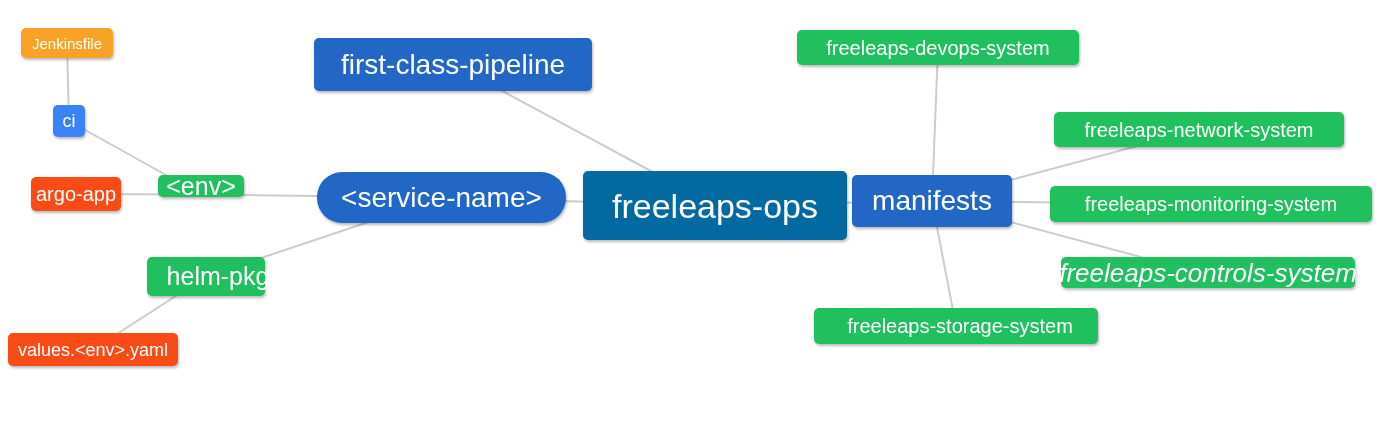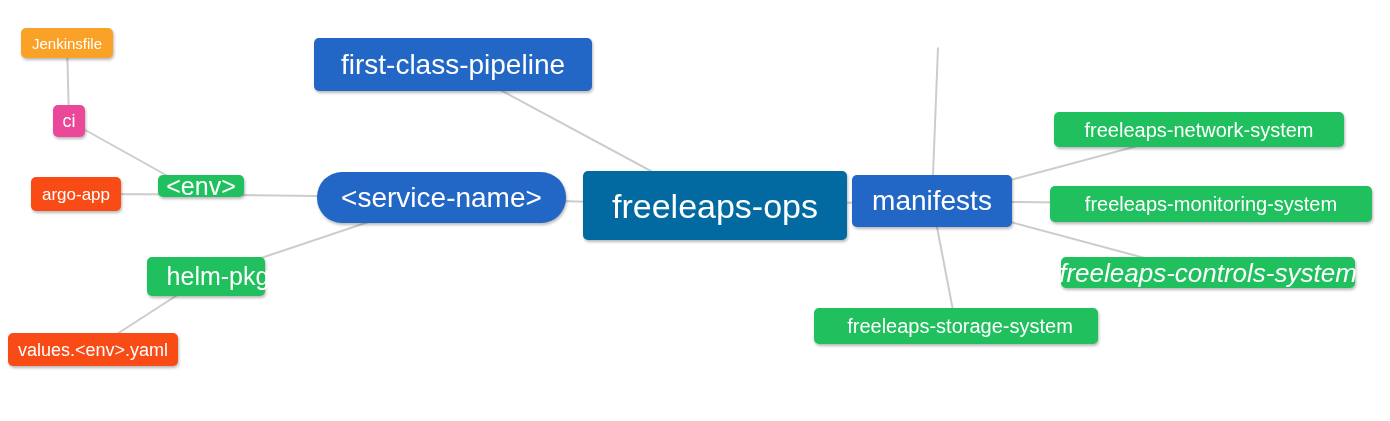--- a/index.html
+++ b/index.html
@@ -59,25 +59,25 @@
       <line x1="932" y1="201" x2="1199" y2="129.5" stroke="#CCCCCC" stroke-width="2"></line>
       <line x1="932" y1="201" x2="1211" y2="204" stroke="#CCCCCC" stroke-width="2"></line>
       <line x1="932" y1="201" x2="1208" y2="275" stroke="#CCCCCC" stroke-width="2"></line>
       <line x1="932" y1="201" x2="956" y2="326" stroke="#CCCCCC" stroke-width="2"></line>
     </svg>
 
   <div class="node" style="left: 21px; top: 28px; width: 92px; height: 30px; font-size: 15px; background: rgb(249, 162, 39); color: rgb(255, 255, 255);">
     <span class="label">Jenkinsfile</span>
   </div>
 
-  <div class="node" style="left: 53px; top: 105px; width: 32px; height: 32px; font-size: 18px; background: #ec4899; color: rgb(255, 255, 255);">
+  <div class="node" style="left: 53px; top: 105px; width: 32px; height: 32px; font-size: 18px; background: #3b82f6; color: rgb(255, 255, 255);">
     <span class="label">ci</span>
   </div>
 
-  <div class="node" style="left: 31px; top: 177px; width: 90px; height: 34px; font-size: 17px; background: rgb(248, 75, 22); color: rgb(255, 255, 255);">
+  <div class="node" style="left: 31px; top: 177px; width: 90px; height: 34px; font-size: 20px; background: rgb(248, 75, 22); color: rgb(255, 255, 255);">
     <span class="label">argo-app</span>
   </div>
 
   <div class="node" style="left: 158px; top: 175px; width: 86px; height: 22px; font-size: 25px; background: rgb(33, 192, 95); color: rgb(255, 255, 255); justify-content: center;">
     <span class="label">&lt;env&gt;</span>
   </div>
 
   <div class="node" style="left: 147px; top: 257px; width: 118px; height: 39px; font-size: 25px; background: rgb(33, 192, 95); color: rgb(255, 255, 255); padding-left: 24px;">
     <span class="label">helm-pkg</span>
   </div>
@@ -95,20 +95,23 @@
   </div>
 
   <div class="node" style="left: 583px; top: 171px; width: 264px; height: 69px; font-size: 34px; background: #0369a1; color: rgb(255, 255, 255);">
     <span class="label">freeleaps-ops</span>
   </div>
 
   <div class="node" style="left: 852px; top: 175px; width: 160px; height: 52px; font-size: 28px; background: rgb(34, 103, 197); color: rgb(255, 255, 255);">
     <span class="label">manifests</span>
   </div>
 
+  <div class="node" style="left: 797px; top: 30px; width: 282px; height: 35px; font-size: 20px; background: rgb(33, 192, 95); color: rgb(255, 255, 255);">
+    <span class="label">freeleaps-devops-system</span>
+  </div>
 
   <div class="node" style="left: 1054px; top: 112px; width: 290px; height: 35px; font-size: 20px; background: rgb(33, 192, 95); color: rgb(255, 255, 255);">
     <span class="label">freeleaps-network-system</span>
   </div>
 
   <div class="node" style="left: 1050px; top: 186px; width: 322px; height: 36px; font-size: 20px; background: rgb(33, 192, 95); color: rgb(255, 255, 255);">
     <span class="label">freeleaps-monitoring-system</span>
   </div>
 
   <div class="node" style="left: 1061px; top: 257px; width: 294px; height: 31px; font-size: 26px; background: rgb(33, 192, 95); color: rgb(255, 255, 255); font-style: italic;">

